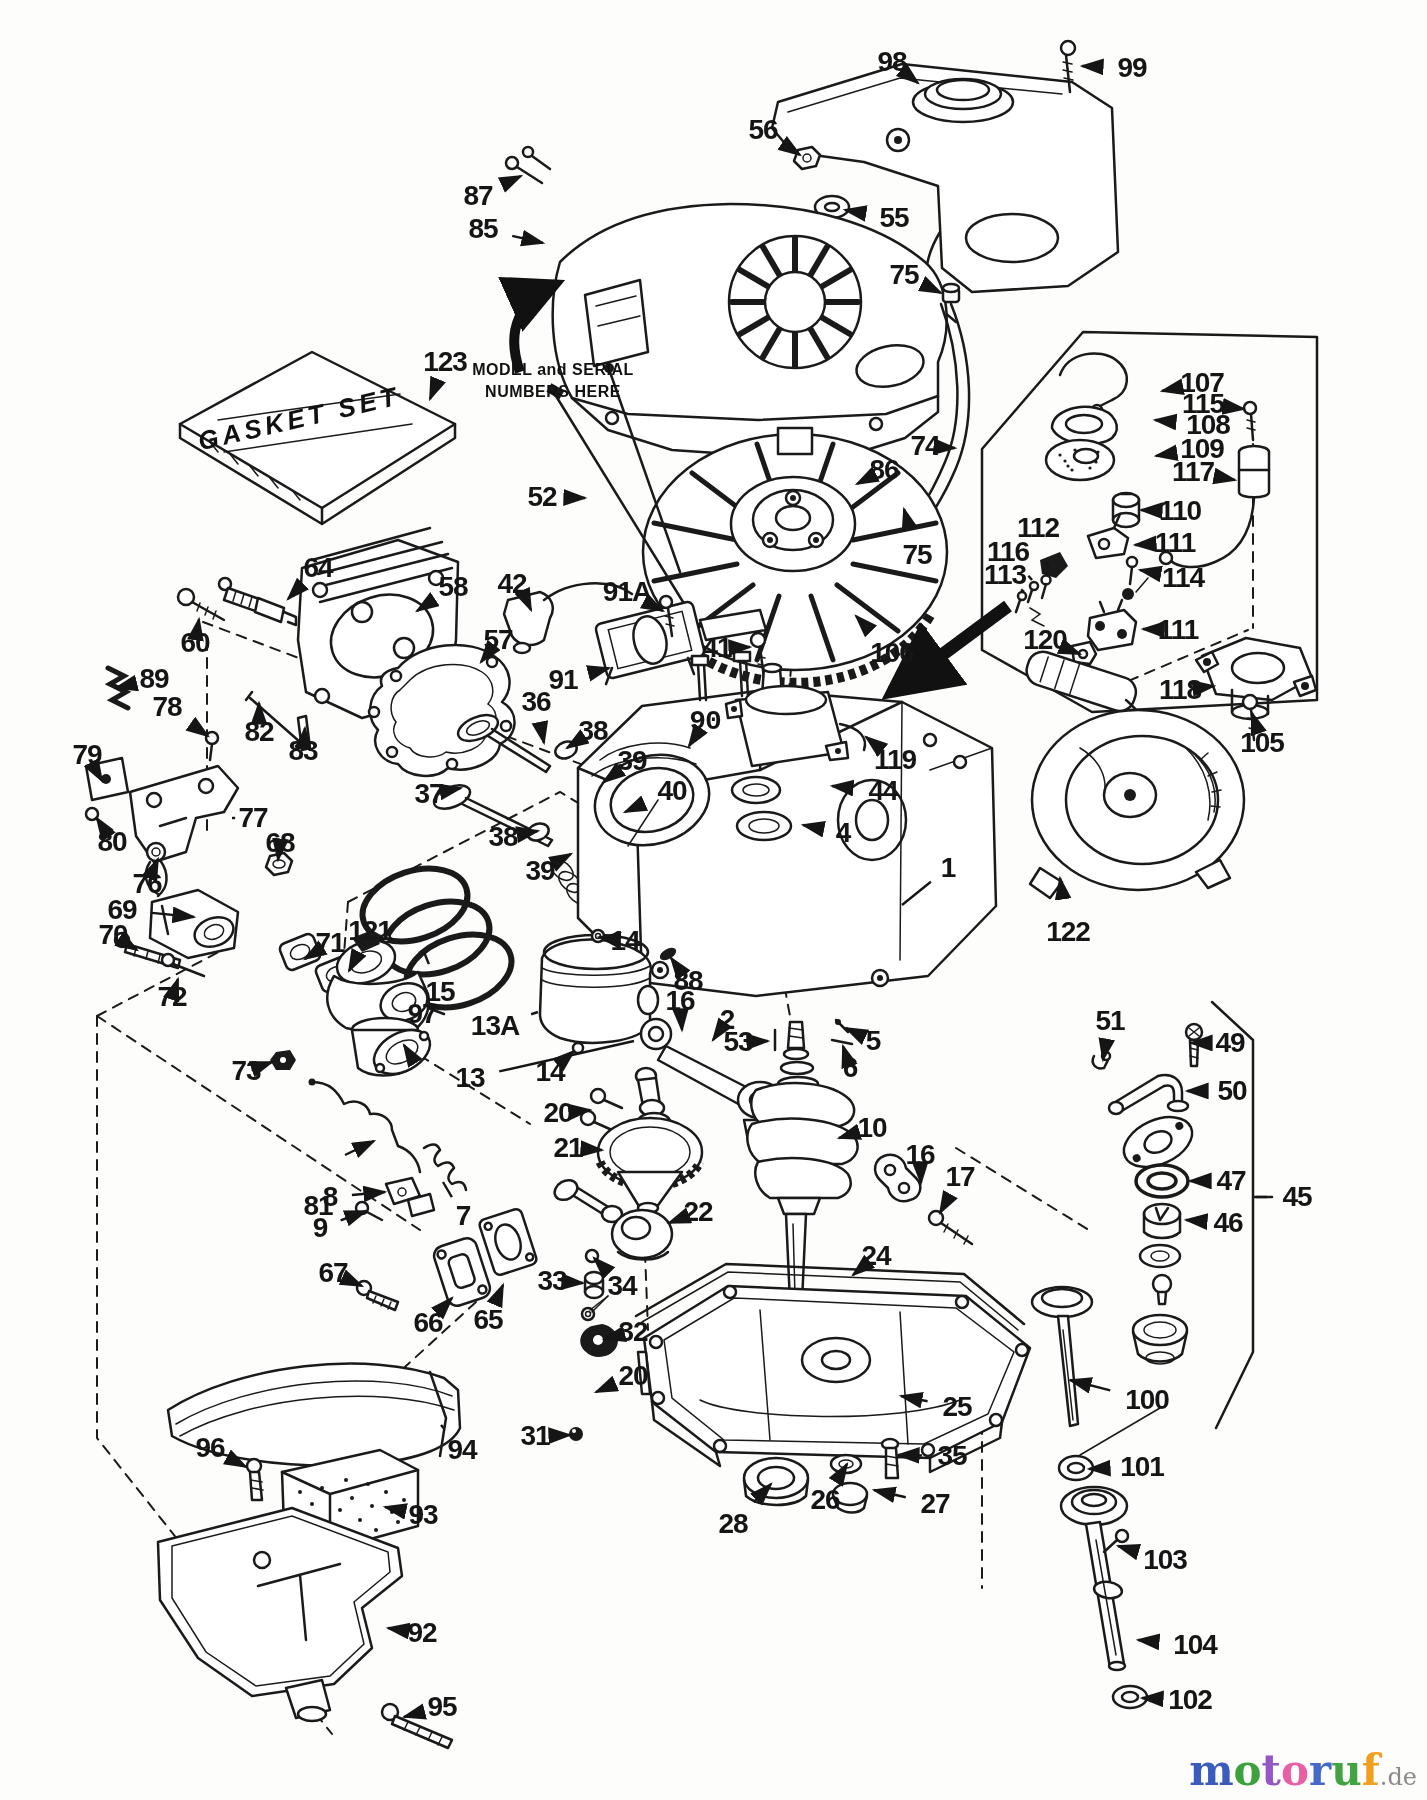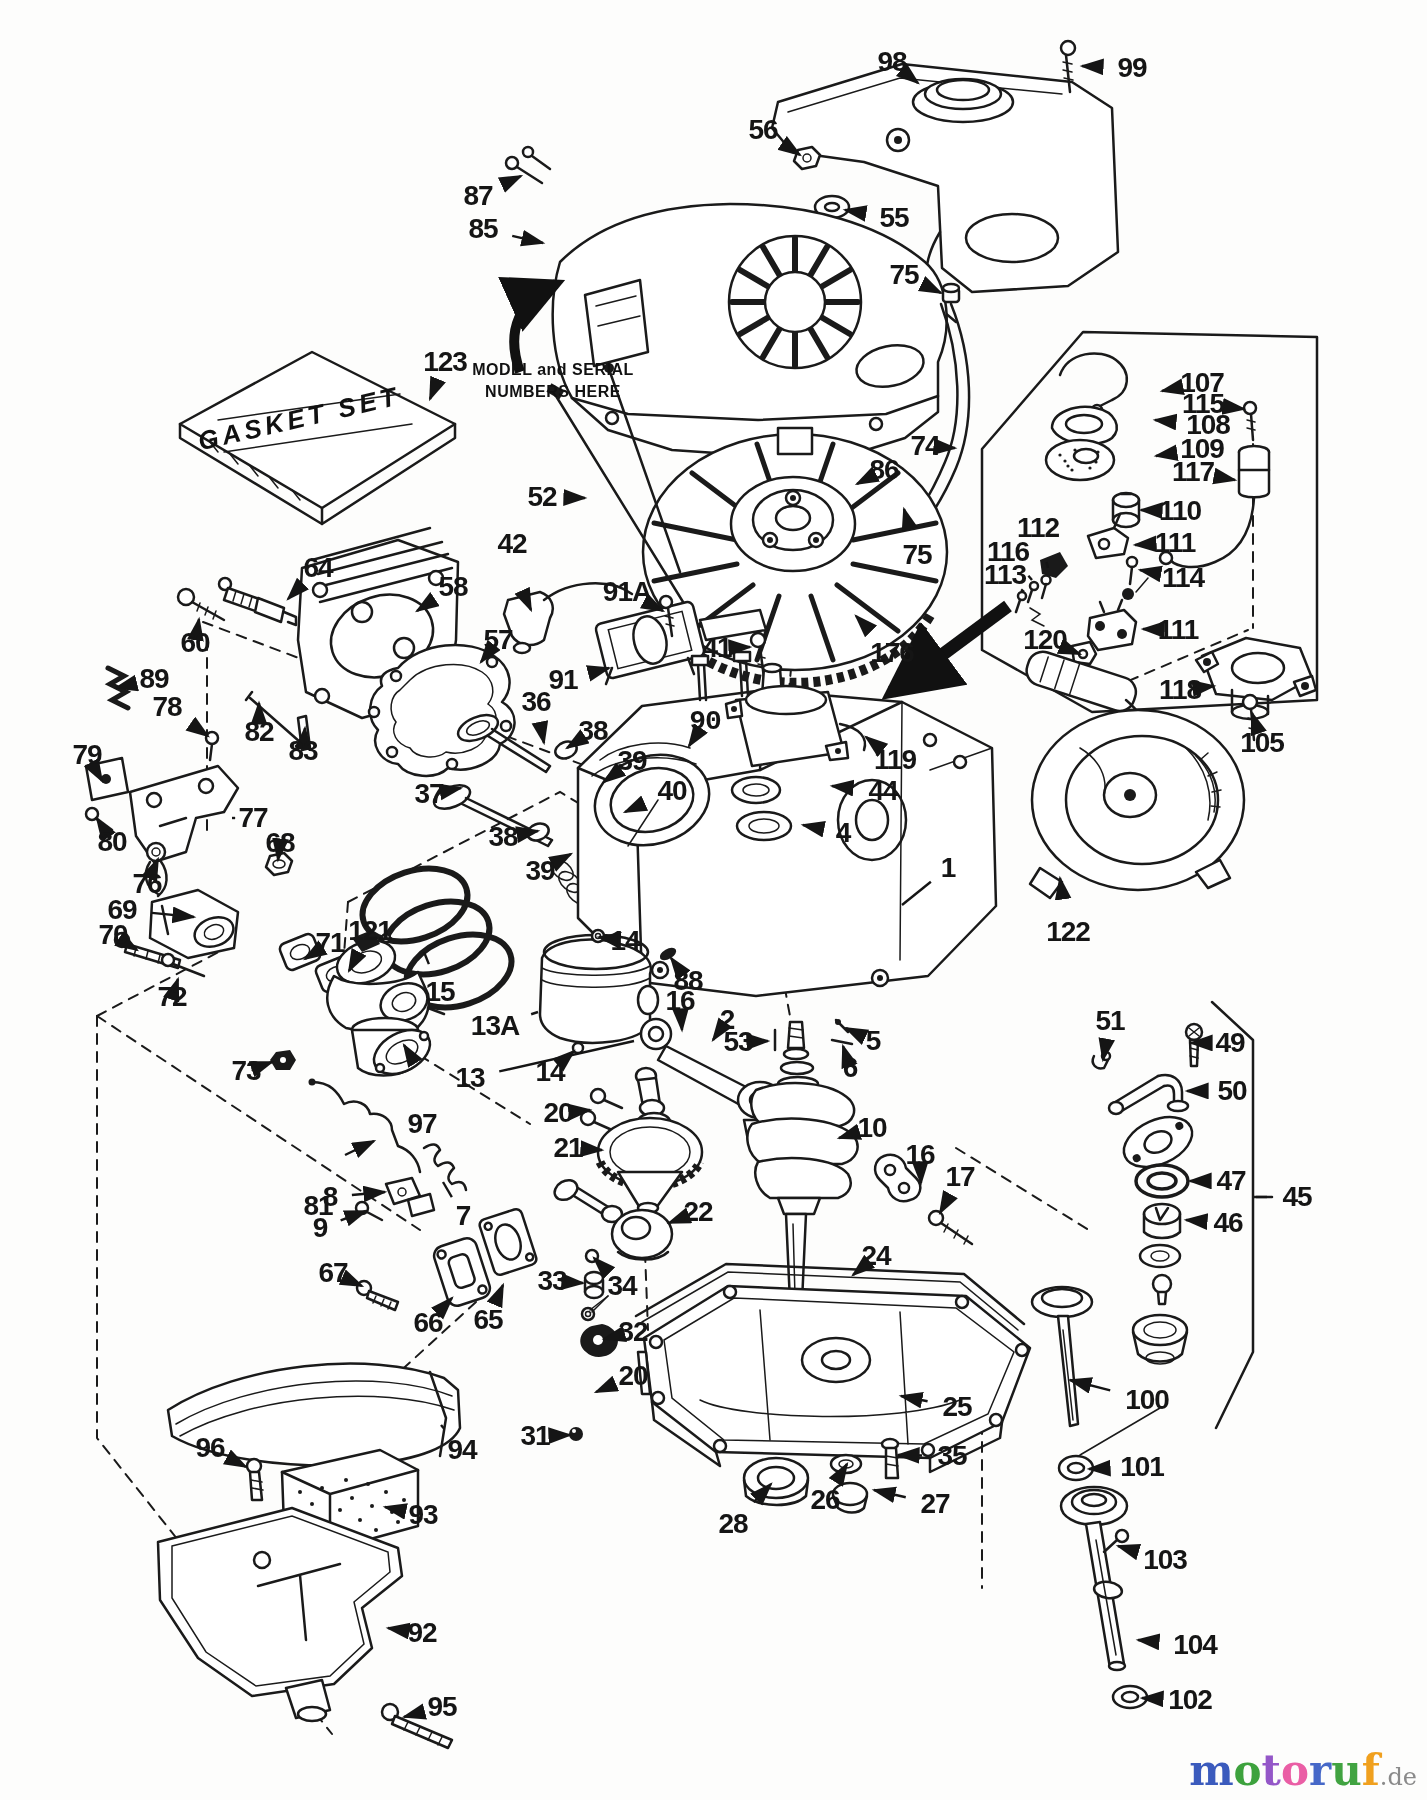--- a/index.html
+++ b/index.html
@@ -903,28 +903,28 @@
     <div class="callout" style="left: 894px; top: 218px;">55</div>
     <div class="callout" style="left: 478px; top: 196px;">87</div>
     <div class="callout" style="left: 483px; top: 229px;">85</div>
     <div class="callout" style="left: 904px; top: 275px;">75</div>
     <div class="callout" style="left: 445px; top: 362px;">123</div>
     <div class="callout" style="left: 542px; top: 497px;">52</div>
     <div class="callout" style="left: 318px; top: 568px;">64</div>
     <div class="callout" style="left: 453px; top: 587px;">58</div>
     <div class="callout" style="left: 195px; top: 643px;">60</div>
     <div class="callout" style="left: 498px; top: 640px;">57</div>
-    <div class="callout" style="left: 512px; top: 544px;">42</div>
+    <div class="callout" style="left: 512px; top: 584px;">42</div>
     <div class="callout" style="left: 627px; top: 592px;">91A</div>
     <div class="callout" style="left: 563px; top: 680px;">91</div>
     <div class="callout" style="left: 717px; top: 648px;">41</div>
     <div class="callout" style="left: 925px; top: 446px;">74</div>
     <div class="callout" style="left: 884px; top: 470px;">86</div>
     <div class="callout" style="left: 917px; top: 555px;">75</div>
-    <div class="callout" style="left: 892px; top: 653px;">176</div>
+    <div class="callout" style="left: 892px; top: 653px;">106</div>
     <div class="callout" style="left: 705px; top: 722px; font-family: Liberation Mono, monospace;">90</div>
     <div class="callout" style="left: 536px; top: 702px;">36</div>
     <div class="callout" style="left: 593px; top: 731px;">38</div>
     <div class="callout" style="left: 632px; top: 761px;">39</div>
     <div class="callout" style="left: 672px; top: 791px;">40</div>
     <div class="callout" style="left: 429px; top: 794px;">37</div>
     <div class="callout" style="left: 503px; top: 837px;">38</div>
     <div class="callout" style="left: 540px; top: 871px;">39</div>
     <div class="callout" style="left: 154px; top: 679px;">89</div>
     <div class="callout" style="left: 167px; top: 707px;">78</div>
@@ -934,21 +934,21 @@
     <div class="callout" style="left: 112px; top: 842px;">80</div>
     <div class="callout" style="left: 147px; top: 884px;">76</div>
     <div class="callout" style="left: 253px; top: 818px;">77</div>
     <div class="callout" style="left: 280px; top: 843px;">68</div>
     <div class="callout" style="left: 122px; top: 910px;">69</div>
     <div class="callout" style="left: 113px; top: 935px;">70</div>
     <div class="callout" style="left: 172px; top: 997px;">72</div>
     <div class="callout" style="left: 330px; top: 943px;">71</div>
     <div class="callout" style="left: 370px; top: 931px;">121</div>
     <div class="callout" style="left: 246px; top: 1071px;">73</div>
-    <div class="callout" style="left: 422px; top: 1124px;">97</div>
+    <div class="callout" style="left: 422px; top: 1014px;">97</div>
     <div class="callout" style="left: 440px; top: 992px;">15</div>
     <div class="callout" style="left: 495px; top: 1026px;">13A</div>
     <div class="callout" style="left: 470px; top: 1078px;">13</div>
     <div class="callout" style="left: 625px; top: 941px;">14</div>
     <div class="callout" style="left: 550px; top: 1072px;">14</div>
     <div class="callout" style="left: 688px; top: 981px;">88</div>
     <div class="callout" style="left: 680px; top: 1001px;">16</div>
     <div class="callout" style="left: 727px; top: 1020px;">2</div>
     <div class="callout" style="left: 738px; top: 1042px;">53</div>
     <div class="callout" style="left: 873px; top: 1041px;">5</div>

